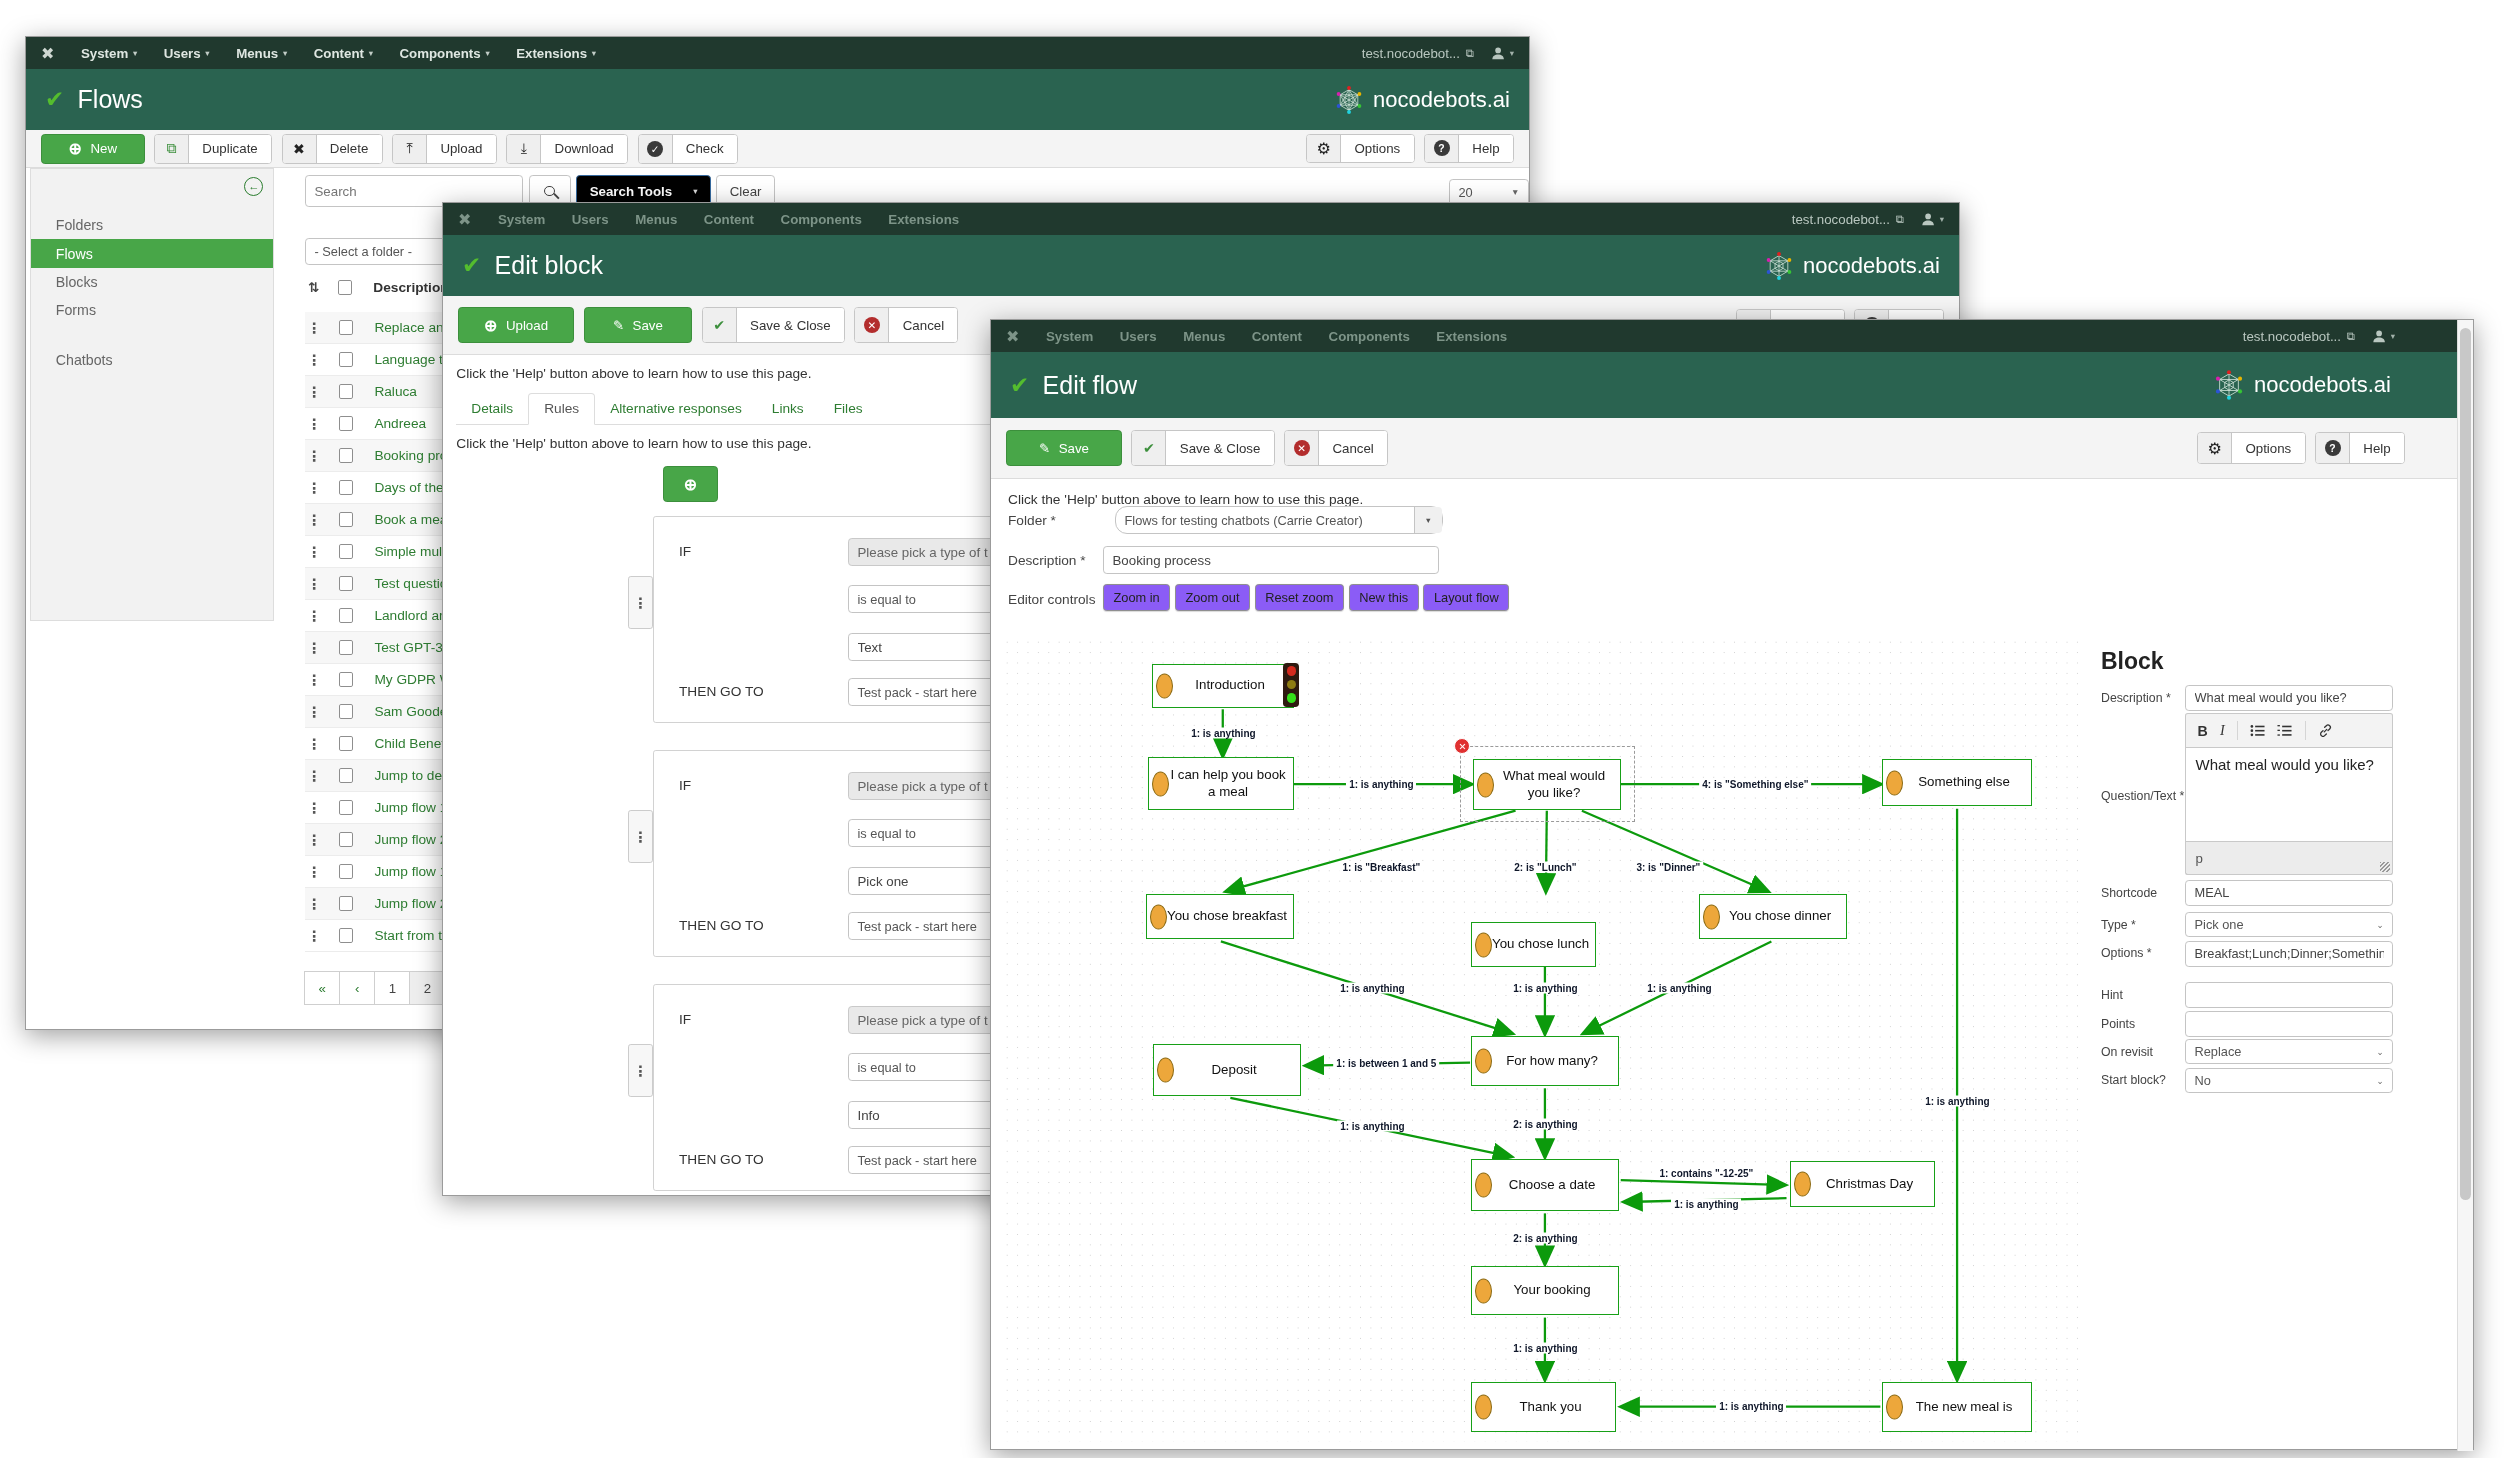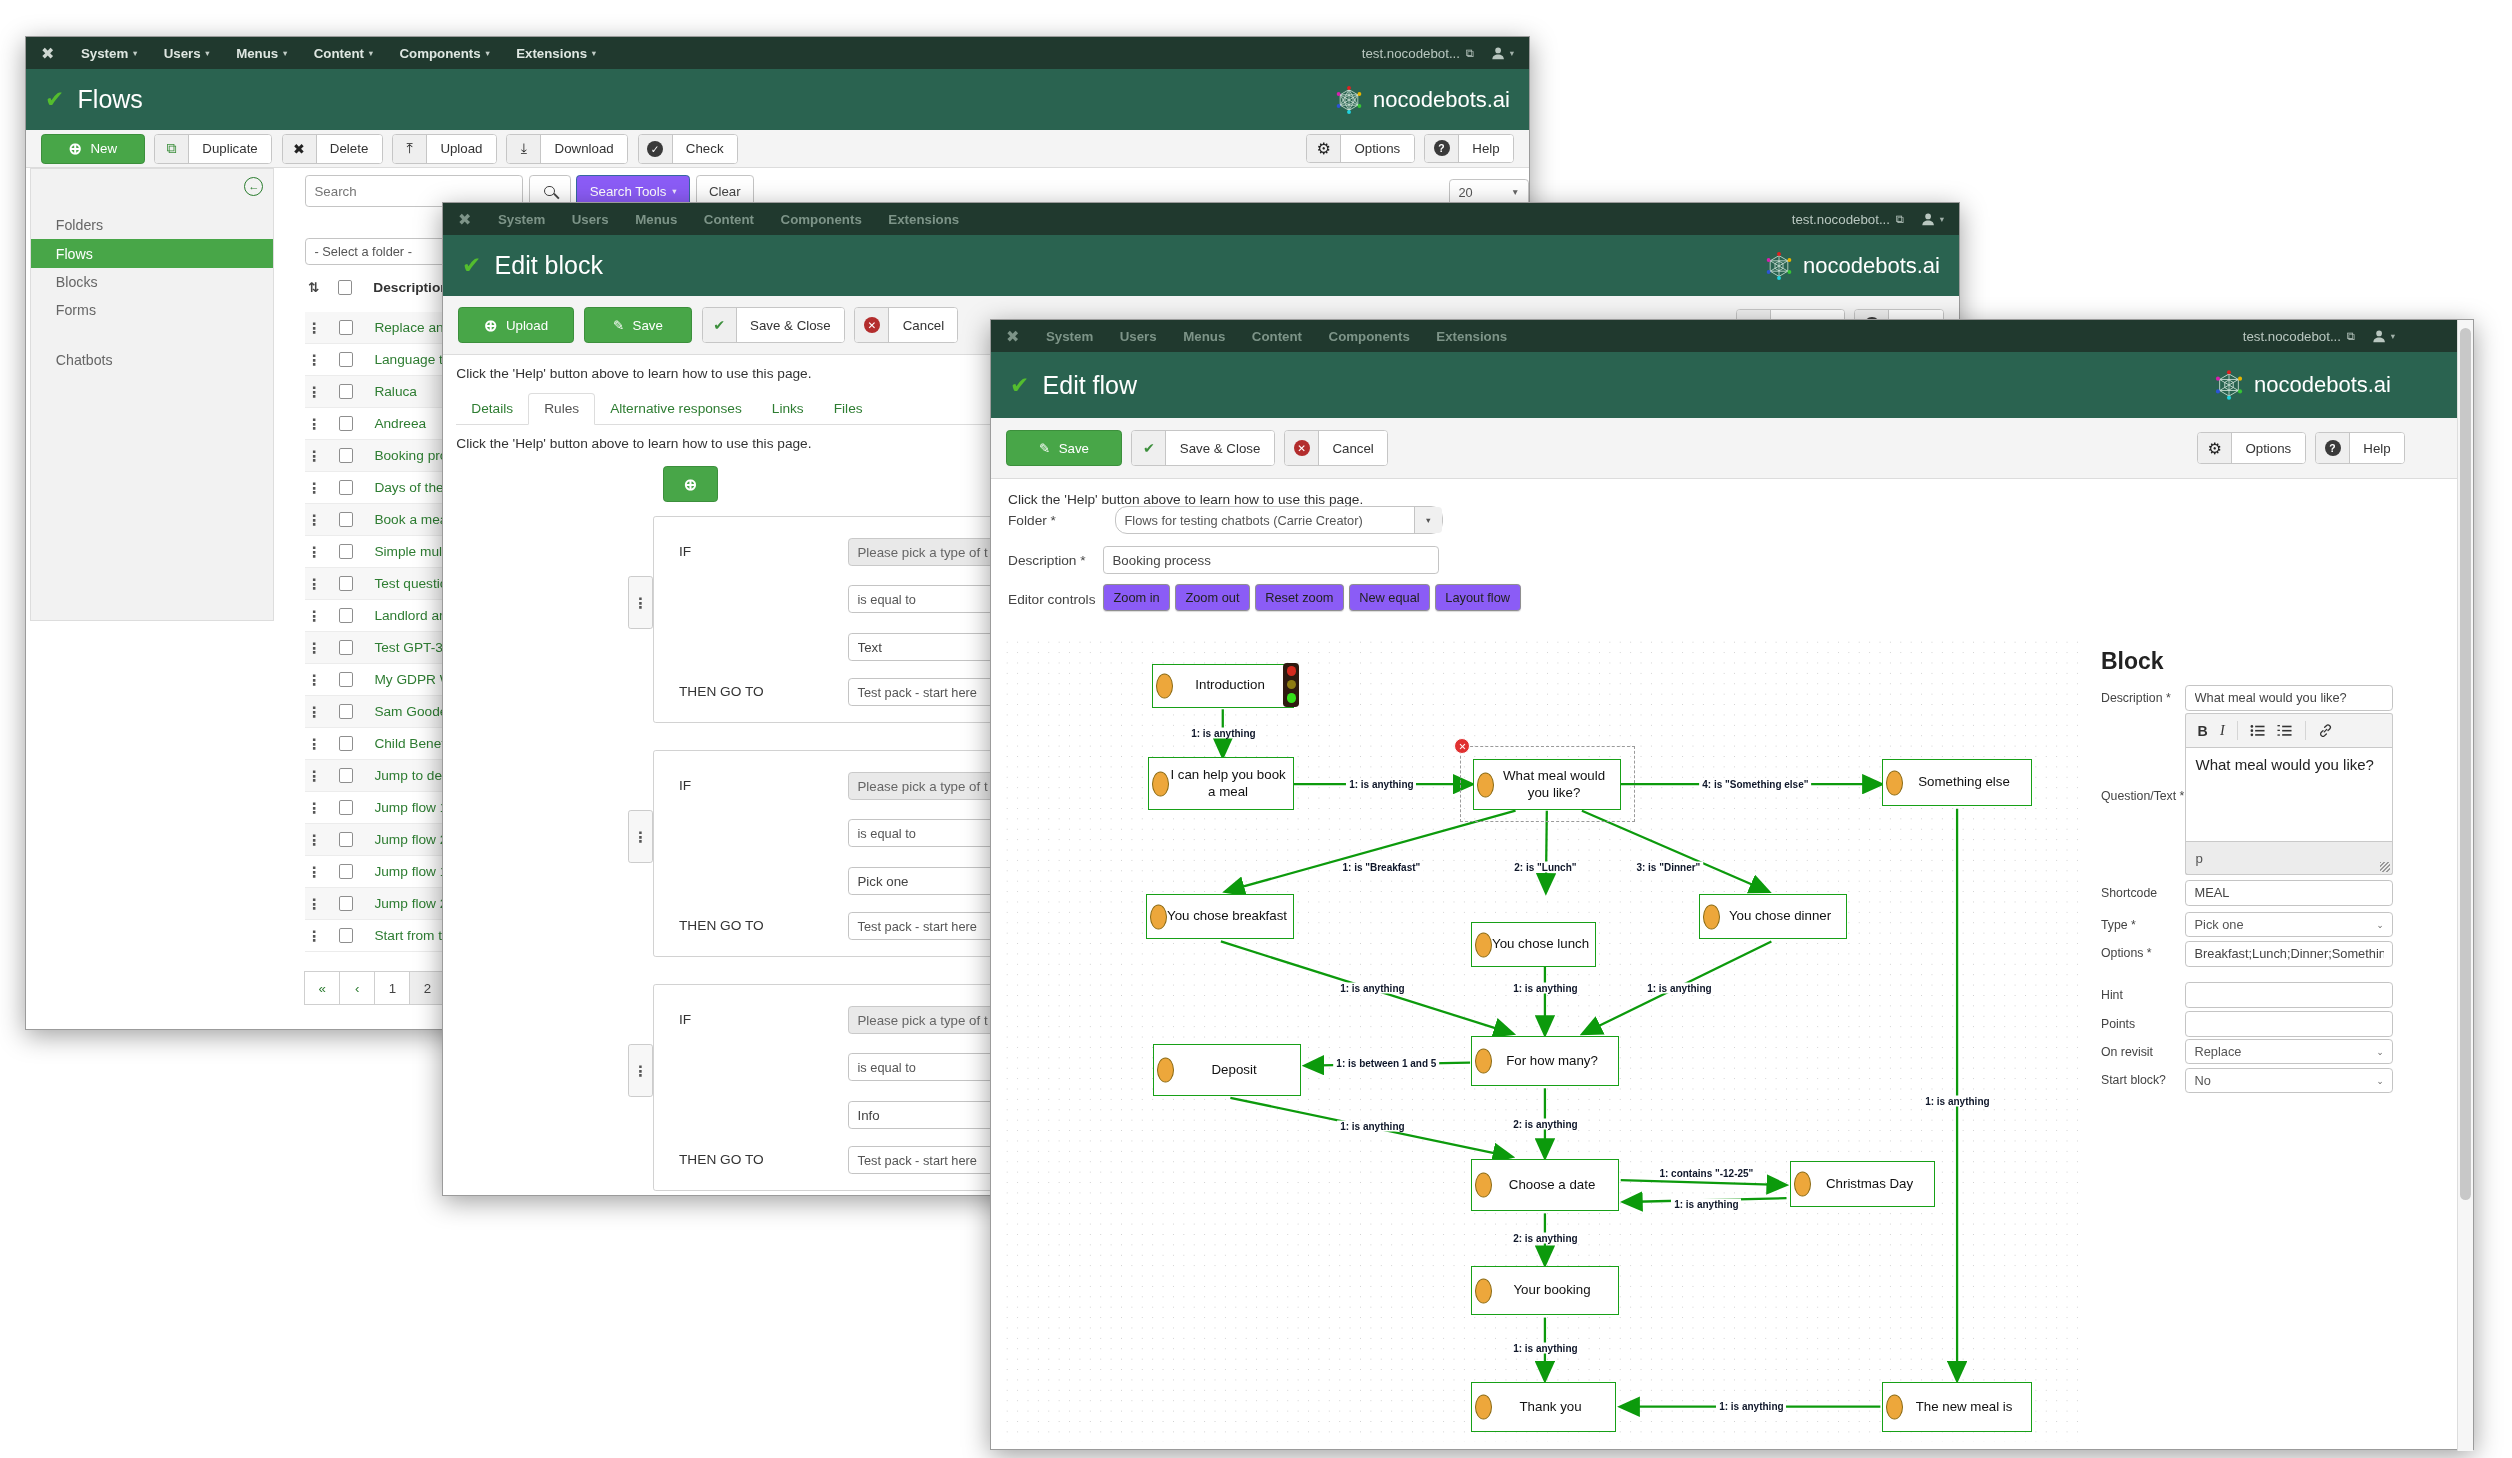--- a/index.html
+++ b/index.html
@@ -47,21 +47,21 @@
   .sitem{height:28.4px;display:flex;align-items:center;padding-left:25px;font-size:14.2px;color:#666;cursor:pointer;}
   .sitem.active{background:#48a648;color:#fff;}
   .sitem.gap{margin-top:21px;}
   .srow{position:absolute;display:flex;align-items:center;}
   .input{border:0.9px solid #c4c4c4;border-radius:3.8px;background:#fff;font-size:13.3px;color:#444;padding:0 8.5px;font-family:inherit;}
   .selbox{border:0.9px solid #c4c4c4;border-radius:3.8px;background:#fff;font-size:12.8px;color:#555;display:flex;align-items:center;padding:0 8.5px;justify-content:space-between;gap:7.6px;cursor:pointer;}
   .selbox .sarr{font-size:8.5px;color:#666;}
   .magbtn{width:42px;height:32px;border:0.9px solid #c4c4c4;border-radius:3.8px;background:#fff;display:flex;align-items:center;justify-content:center;cursor:pointer;}
   .mag{width:10.4px;height:10.4px;border:1.9px solid #444;border-radius:50%;position:relative;}
   .mag::after{content:'';position:absolute;width:6.6px;height:1.9px;background:#444;transform:rotate(45deg);right:-5.7px;bottom:-1.9px;}
-  .stools{height:32px;background:#8b5cf6;border:0.9px solid #35699e;border-radius:3.8px;color:#fff;font-size:13.3px;display:flex;align-items:center;gap:6px;padding:0 12.3px;cursor:pointer;}
+  .stools{height:32px;background:#000000;border:0.9px solid #35699e;border-radius:3.8px;color:#fff;font-size:13.3px;display:flex;align-items:center;gap:21px;padding:0 12.3px;cursor:pointer;font-weight:bold;}
   .clearbtn{height:32px;border:0.9px solid #c4c4c4;border-radius:3.8px;background:#fff;color:#444;font-size:13.3px;display:flex;align-items:center;padding:0 12.3px;cursor:pointer;}
   .lheader{position:absolute;display:flex;align-items:center;font-size:13.7px;font-weight:bold;color:#333;}
   .sorticon{color:#444;font-size:13.3px;}
   .cb{width:14.2px;height:14.2px;border:0.9px solid #8e8e8e;border-radius:1.9px;background:#fff;display:inline-block;}
   .listwrap{position:absolute;left:279px;top:275px;width:1213px;}
   .lrow{display:flex;align-items:center;height:32px;border-bottom:0.9px solid #ececec;gap:0;}
   .lrow:nth-child(odd){background:#f7f7f7;}
   .handle{width:13.3px;margin-left:1.9px;color:#555;font-size:14.2px;font-weight:bold;text-align:center;cursor:grab;}
   .lrow .cb{margin-left:19px;}
   .flink{margin-left:21px;color:#2e7d32;font-size:13.7px;text-decoration:none;white-space:nowrap;cursor:pointer;}
@@ -615,21 +615,21 @@
       </div>
 
     <span class="frow-label" style="left:17px;top:233px;">Description *</span>
     <input class="input" style="position: absolute; left: 112px; top: 226px; width: 336px; height: 28.4px;" value="Booking process">
 
     <span class="frow-label" style="left:17px;top:272px;">Editor controls</span>
     <div style="position:absolute;left:112px;top:264px;display:flex;">
       <span class="ctrlbtn">Zoom in</span>
       <span class="ctrlbtn">Zoom out</span>
       <span class="ctrlbtn">Reset zoom</span>
-      <span class="ctrlbtn">New equal</span>
+      <span class="ctrlbtn">New this</span>
       <span class="ctrlbtn">Layout flow</span>
     </div>
 
     <div class="canvas">
       <svg width="1083" height="805" viewBox="0 0 1143 849" style="position:absolute;left:0;top:0;">
         <defs>
           <marker id="arr" markerWidth="10" markerHeight="9" refX="8" refY="4.5" orient="auto">
             <path d="M0,0 L10,4.5 L0,9 z" fill="#0c9a0c"></path>
           </marker>
         </defs>

